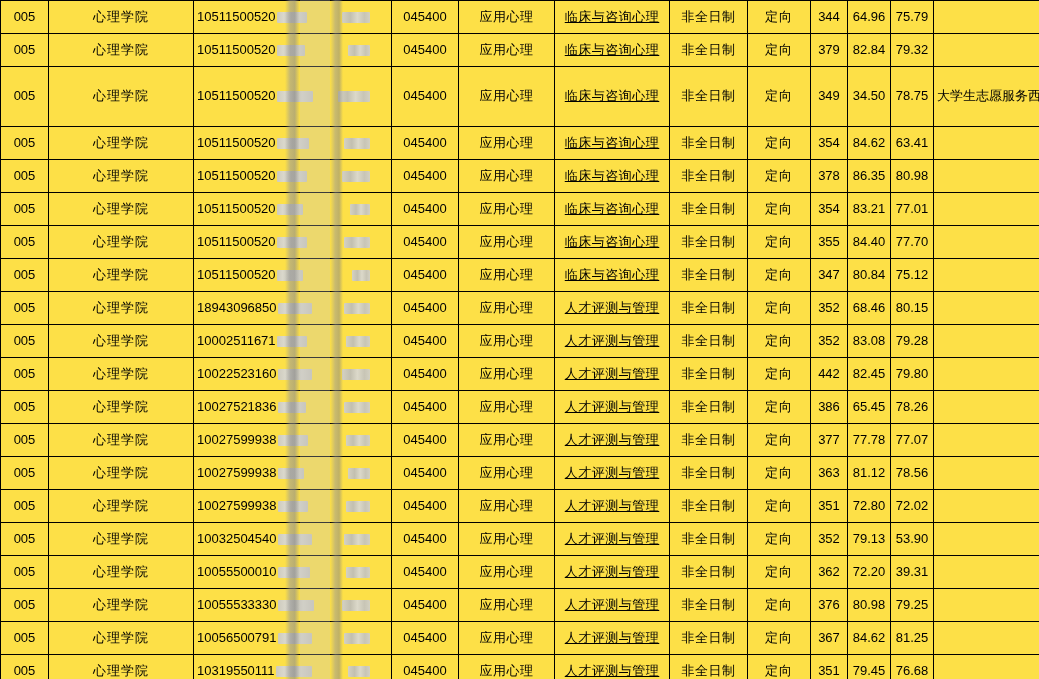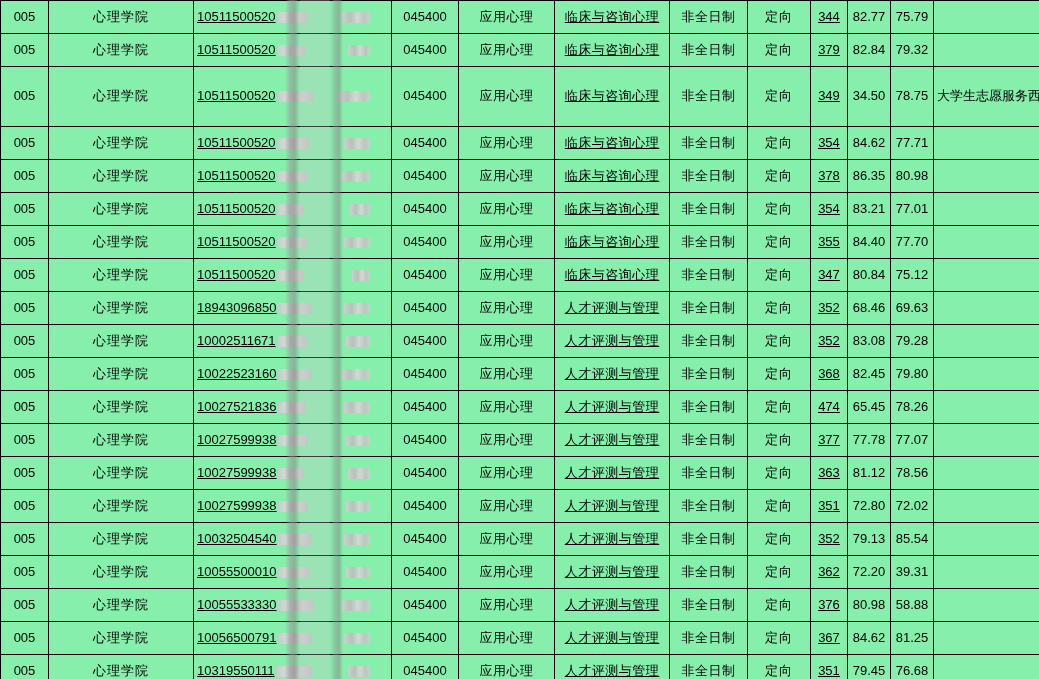--- a/index.html
+++ b/index.html
@@ -11,21 +11,21 @@
     font-family: "Liberation Serif", "DejaVu Serif", serif;
     color: #000000;
     width: 1039px;
     height: 679px;
     overflow: hidden;
   }
   #sheet {
     position: relative;
     width: 1039px;
     height: 679px;
-    background: #86efac;
+    background: #fde047;
   }
   table.grid {
     border-collapse: collapse;
     width: 1039px;
     table-layout: fixed;
   }
   table.grid td {
     border: 1px solid #000000;
     font-size: 13px;
     line-height: 1.25;
@@ -52,29 +52,28 @@
   col.c-note    { width: 106px; }
 
   td.cell-code    { font-family: "Liberation Sans", sans-serif; font-size: 13px; text-align: left; padding-left: 6px;}
   td.cell-college { letter-spacing: 1px; }
   td.cell-exam    { position: relative; text-align: left; padding-left: 6px; font-family: "Liberation Sans", sans-serif; font-size: 13px; }
   td.cell-major   { font-family: "Liberation Sans", sans-serif; }
   td.cell-field   { letter-spacing: 0.5px; }
   td.cell-dir     { letter-spacing: 0.5px; text-decoration: underline; }
   td.cell-type    { letter-spacing: 0.5px; }
   td.cell-mode    { letter-spacing: 1px; }
-  td.cell-total   { font-family: "Liberation Sans", sans-serif; text-decoration: underline; }
+  td.cell-total   { font-family: "Liberation Sans", sans-serif; }
   td.cell-s1      { font-family: "Liberation Sans", sans-serif; }
   td.cell-s2      { font-family: "Liberation Sans", sans-serif; margin-left: 24px; }
   td.cell-note    { font-size: 12.5px; line-height: 1.3; white-space: normal; text-align: center; padding: 2px 4px; }
 
   .exam-wrap {
     display: flex;
     align-items: center;
-    text-decoration: underline;
   }
   .exam-num {
     display: inline-block;
   }
   
   .redact {
     display: inline-block;
     height: 11px;
     background: linear-gradient(90deg, #c9c9c9 0%, #d7d7d7 22%, #bdbdbd 48%, #d2d2d2 70%, #c4c4c4 100%);
     border-radius: 1px;
@@ -148,21 +147,21 @@
               <span class="redact" style="width: 30px;"></span>
               <span class="namebox redact2" style="width: 28px;"></span>
             </span>
           </td>
           <td class="cell-major">045400</td>
           <td class="cell-field">应用心理</td>
           <td class="cell-dir">临床与咨询心理</td>
           <td class="cell-type">非全日制</td>
           <td class="cell-mode">定向</td>
           <td class="cell-total">344</td>
-          <td class="cell-s1">82.77</td>
+          <td class="cell-s1">64.96</td>
           <td class="cell-s2">75.79</td>
           <td class="cell-note"></td>
         </tr>
         <tr style="height: 33px;">
           <td class="cell-code">005</td>
           <td class="cell-college">心理学院</td>
           <td class="cell-exam">
             <span class="exam-wrap">
               <span class="exam-num">10511500520</span>
               <span class="redact" style="width: 28px;"></span>
@@ -209,21 +208,21 @@
               <span class="namebox redact2" style="width: 26px;"></span>
             </span>
           </td>
           <td class="cell-major">045400</td>
           <td class="cell-field">应用心理</td>
           <td class="cell-dir">临床与咨询心理</td>
           <td class="cell-type">非全日制</td>
           <td class="cell-mode">定向</td>
           <td class="cell-total">354</td>
           <td class="cell-s1">84.62</td>
-          <td class="cell-s2">77.71</td>
+          <td class="cell-s2">63.41</td>
           <td class="cell-note"></td>
         </tr>
         <tr style="height: 33px;">
           <td class="cell-code">005</td>
           <td class="cell-college">心理学院</td>
           <td class="cell-exam">
             <span class="exam-wrap">
               <span class="exam-num">10511500520</span>
               <span class="redact" style="width: 30px;"></span>
               <span class="namebox redact2" style="width: 28px;"></span>
@@ -309,21 +308,21 @@
               <span class="namebox redact2" style="width: 26px;"></span>
             </span>
           </td>
           <td class="cell-major">045400</td>
           <td class="cell-field">应用心理</td>
           <td class="cell-dir">人才评测与管理</td>
           <td class="cell-type">非全日制</td>
           <td class="cell-mode">定向</td>
           <td class="cell-total">352</td>
           <td class="cell-s1">68.46</td>
-          <td class="cell-s2">69.63</td>
+          <td class="cell-s2">80.15</td>
           <td class="cell-note"></td>
         </tr>
         <tr style="height: 33px;">
           <td class="cell-code">005</td>
           <td class="cell-college">心理学院</td>
           <td class="cell-exam">
             <span class="exam-wrap">
               <span class="exam-num">10002511671</span>
               <span class="redact" style="width: 30px;"></span>
               <span class="namebox redact2" style="width: 24px;"></span>
@@ -347,41 +346,41 @@
               <span class="exam-num">10022523160</span>
               <span class="redact" style="width: 34px;"></span>
               <span class="namebox redact2" style="width: 28px;"></span>
             </span>
           </td>
           <td class="cell-major">045400</td>
           <td class="cell-field">应用心理</td>
           <td class="cell-dir">人才评测与管理</td>
           <td class="cell-type">非全日制</td>
           <td class="cell-mode">定向</td>
-          <td class="cell-total">368</td>
+          <td class="cell-total">442</td>
           <td class="cell-s1">82.45</td>
           <td class="cell-s2">79.80</td>
           <td class="cell-note"></td>
         </tr>
         <tr style="height: 33px;">
           <td class="cell-code">005</td>
           <td class="cell-college">心理学院</td>
           <td class="cell-exam">
             <span class="exam-wrap">
               <span class="exam-num">10027521836</span>
               <span class="redact" style="width: 28px;"></span>
               <span class="namebox redact2" style="width: 26px;"></span>
             </span>
           </td>
           <td class="cell-major">045400</td>
           <td class="cell-field">应用心理</td>
           <td class="cell-dir">人才评测与管理</td>
           <td class="cell-type">非全日制</td>
           <td class="cell-mode">定向</td>
-          <td class="cell-total">474</td>
+          <td class="cell-total">386</td>
           <td class="cell-s1">65.45</td>
           <td class="cell-s2">78.26</td>
           <td class="cell-note"></td>
         </tr>
         <tr style="height: 33px;">
           <td class="cell-code">005</td>
           <td class="cell-college">心理学院</td>
           <td class="cell-exam">
             <span class="exam-wrap">
               <span class="exam-num">10027599938</span>
@@ -449,21 +448,21 @@
               <span class="namebox redact2" style="width: 26px;"></span>
             </span>
           </td>
           <td class="cell-major">045400</td>
           <td class="cell-field">应用心理</td>
           <td class="cell-dir">人才评测与管理</td>
           <td class="cell-type">非全日制</td>
           <td class="cell-mode">定向</td>
           <td class="cell-total">352</td>
           <td class="cell-s1">79.13</td>
-          <td class="cell-s2">85.54</td>
+          <td class="cell-s2">53.90</td>
           <td class="cell-note"></td>
         </tr>
         <tr style="height: 33px;">
           <td class="cell-code">005</td>
           <td class="cell-college">心理学院</td>
           <td class="cell-exam">
             <span class="exam-wrap">
               <span class="exam-num">10055500010</span>
               <span class="redact" style="width: 32px;"></span>
               <span class="namebox redact2" style="width: 24px;"></span>
@@ -489,21 +488,21 @@
               <span class="namebox redact2" style="width: 28px;"></span>
             </span>
           </td>
           <td class="cell-major">045400</td>
           <td class="cell-field">应用心理</td>
           <td class="cell-dir">人才评测与管理</td>
           <td class="cell-type">非全日制</td>
           <td class="cell-mode">定向</td>
           <td class="cell-total">376</td>
           <td class="cell-s1">80.98</td>
-          <td class="cell-s2">58.88</td>
+          <td class="cell-s2">79.25</td>
           <td class="cell-note"></td>
         </tr>
         <tr style="height: 33px;">
           <td class="cell-code">005</td>
           <td class="cell-college">心理学院</td>
           <td class="cell-exam">
             <span class="exam-wrap">
               <span class="exam-num">10056500791</span>
               <span class="redact" style="width: 34px;"></span>
               <span class="namebox redact2" style="width: 26px;"></span>

